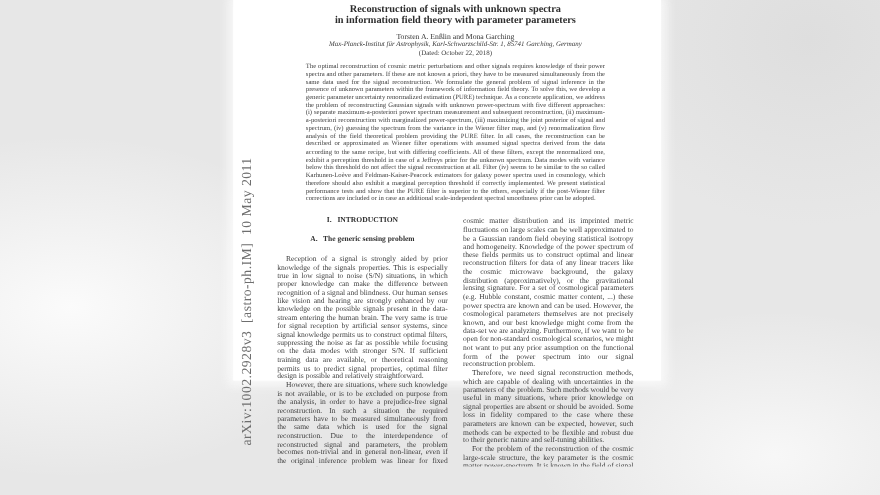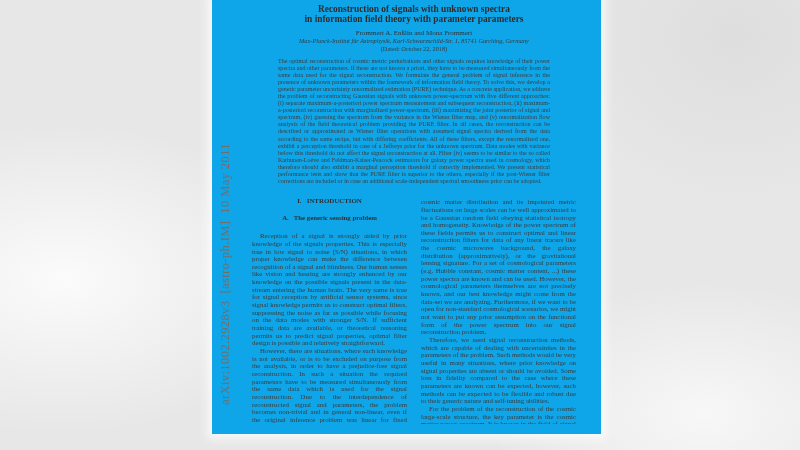--- a/index.html
+++ b/index.html
@@ -6,22 +6,22 @@
   body{
     width:800px;height:450px;overflow:hidden;position:relative;
     font-family:"Liberation Serif","DejaVu Serif",serif;
     background:
       radial-gradient(ellipse 420px 260px at 8% 62%, rgba(252,252,252,.95), rgba(252,252,252,0) 60%),
       radial-gradient(ellipse 360px 220px at 88% 92%, rgba(249,249,249,.9), rgba(249,249,249,0) 60%),
       radial-gradient(ellipse 300px 260px at 92% 8%, rgba(221,221,221,.9), rgba(221,221,221,0) 65%),
       #e7e7e7;
   }
   .page{
-    position:absolute;left:212px;top:0;width:389px;height:434px;
-    background:#0ea5e9;
+    position:absolute;left:212px;top:0;width:389px;height:346px;
+    background:#ffffff;
     box-shadow:0 0 9px 5px rgba(253,253,253,.75);
   }
   .page-content{filter:blur(.3px);color:#3c3c3c;}
   .stamp{
     position:absolute;left:225px;top:274px;
     transform:translate(-50%,-50%) rotate(-90deg);
     transform-origin:center;
     white-space:pre;font-size:12.5px;letter-spacing:.4px;color:#6e6e6e;
     font-family:"Liberation Serif","DejaVu Serif",serif;
   }
@@ -53,21 +53,21 @@
 </style>
 </head>
 <body>
 
 <div class="page">
   <div class="page-content">
 
     <div class="title-block">
       <div class="title-line">Reconstruction of signals with unknown spectra</div>
       <div class="title-line">in information field theory with parameter parameters</div>
-      <div class="authors">Frommert A. Enßlin and Mona Frommert</div>
+      <div class="authors">Torsten A. Enßlin and Mona Garching</div>
       <div class="affiliation">Max-Planck-Institut für Astrophysik, Karl-Schwarzschild-Str. 1, 85741 Garching, Germany</div>
       <div class="dated">(Dated: October 22, 2018)</div>
     </div>
 
     <div class="abstract">The optimal reconstruction of cosmic metric perturbations and other signals requires knowledge of their power spectra and other parameters.  If these are not known a priori, they have to be measured simultaneously from the same data used for the signal reconstruction.  We formulate the general problem of signal inference in the presence of unknown parameters within the framework of information field theory.  To solve this, we develop a generic parameter uncertainty renormalized estimation (PURE) technique.  As a concrete application, we address the problem of reconstructing Gaussian signals with unknown power-spectrum with five different approaches:  (i) separate maximum-a-posteriori power spectrum measurement and subsequent reconstruction, (ii) maximum-a-posteriori reconstruction with marginalized power-spectrum, (iii) maximizing the joint posterior of signal and spectrum, (iv) guessing the spectrum from the variance in the Wiener filter map, and (v) renormalization flow analysis of the field theoretical problem providing the PURE filter.  In all cases, the reconstruction can be described or approximated as Wiener filter operations with assumed signal spectra derived from the data according to the same recipe, but with differing coefficients. All of these filters, except the renormalized one, exhibit a perception threshold in case of a Jeffreys prior for the unknown spectrum.  Data modes with variance below this threshold do not affect the signal reconstruction at all.  Filter (iv) seems to be similar to the so called Karhunen-Loève and Feldman-Kaiser-Peacock estimators for galaxy power spectra used in cosmology, which therefore should also exhibit a marginal perception threshold if correctly implemented.  We present statistical performance tests and show that the PURE filter is superior to the others, especially if the post-Wiener filter corrections are included or in case an additional scale-independent spectral smoothness prior can be adopted.</div>
 
     <div class="columns">
       <div class="col col-left">
         <div class="sec-heading">I.   INTRODUCTION</div>
         <div class="subsec-heading">A.   The generic sensing problem</div>

